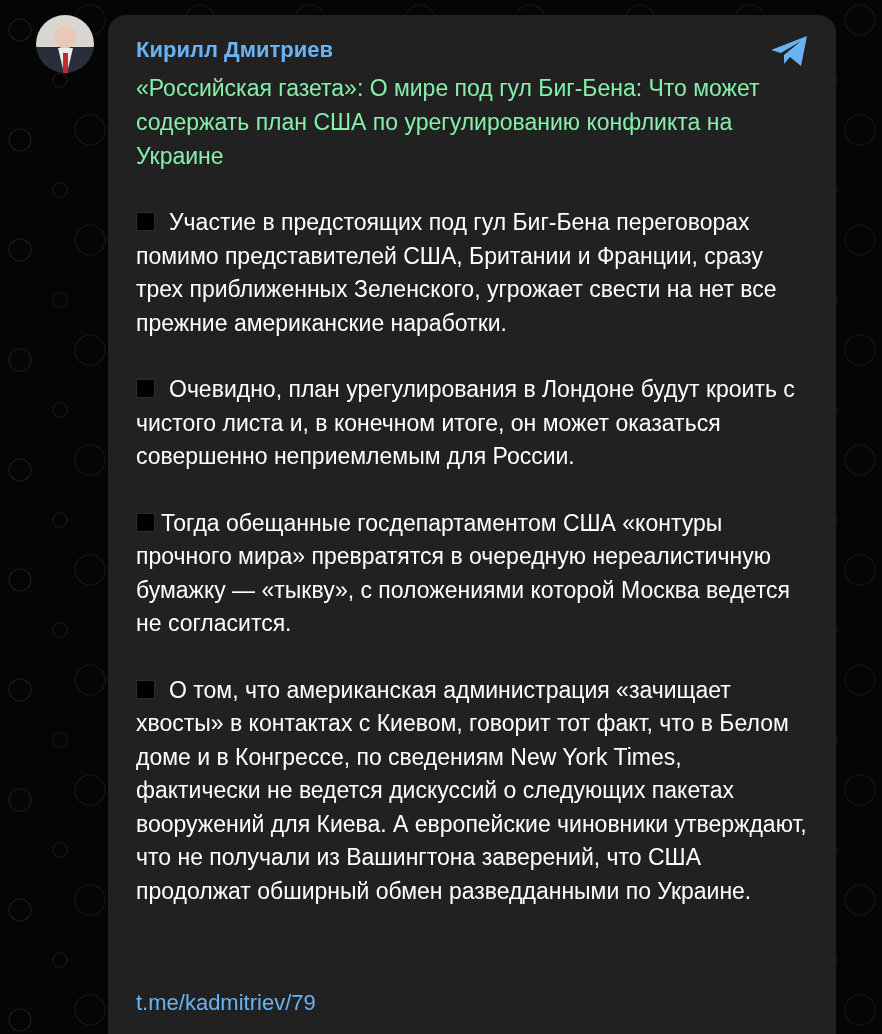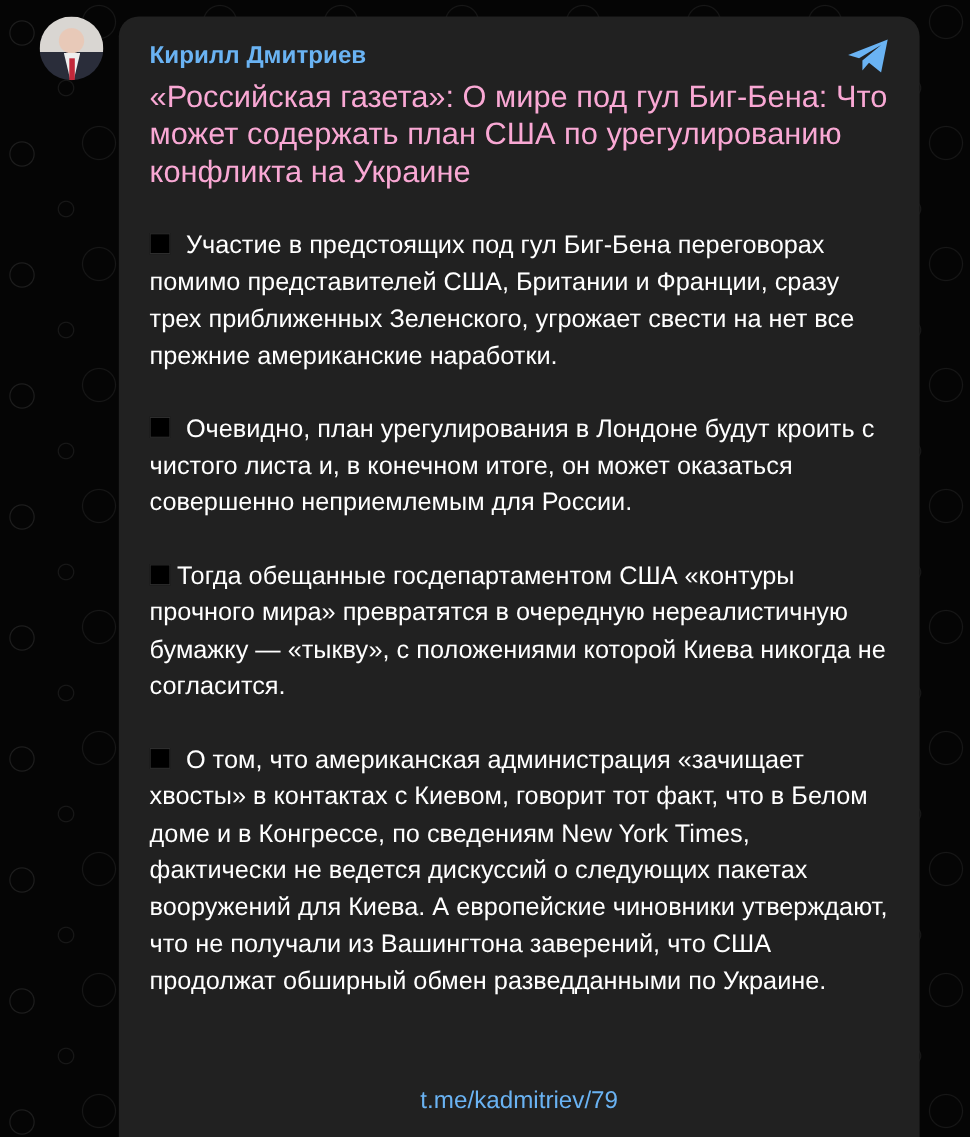--- a/index.html
+++ b/index.html
@@ -25,26 +25,26 @@
                 linear-gradient(180deg, #d9d6d2 0 55%, #2a2d3a 55% 100%);
   }
   .avatar .tie { position:absolute; left:27px; top:38px; width:5px; height:20px; background:#c3283a; }
   .avatar .shirt { position:absolute; left:22px; top:33px; width:15px; height:25px; background:#eee; clip-path:polygon(0 0,100% 0,60% 100%,40% 100%); }
   .bubble {
     position:absolute; left:108px; top:15px; width:728px; height:1019px;
     background:#212121; border-radius:18px 18px 0 0;
     box-sizing:border-box; padding:20px 28px 0 28px;
   }
   .author { color:#6ab3f3; font-weight:bold; font-size:22px; line-height:30px; margin-top:0; }
-  .headline { color:#f9a8d4; font-size:28px; line-height:34px; margin-top:6px; }
+  .headline { color:#86efac; font-size:23px; line-height:34px; margin-top:6px; }
   .para { color:#fff; font-size:23px; line-height:33.5px; margin-top:33px; }
   .bullet { display:inline-block; width:17px; height:17px; background:#000; border:1px solid #2d2d2d; vertical-align:-1px; margin-right:14px; }
   .bullet.tight { margin-right:6px; }
   .tg-icon { position:absolute; right:27px; top:19px; width:40px; height:34px; }
-  .footer { position:absolute; left:28px; right:28px; top:972px; height:32px; display:flex; align-items:center;flex-direction:column; }
+  .footer { position:absolute; left:28px; right:28px; top:972px; height:32px; display:flex; align-items:center; }
   .link { color:#6ab3f3; font-size:22px; text-decoration:none; }
   .meta { margin-left:auto; display:flex; align-items:center; color:#8a8a8a; font-size:22px; }
   .eye { width:20px; height:14px; margin:0 14px 0 8px; position:relative; }
   .gap { margin-left:12px; }
 </style>
 </head>
 <body>
 
 <div class="pattern"></div>
 
@@ -62,21 +62,21 @@
 
   <div class="headline">«Российская газета»: О мире под гул Биг-Бена: Что может содержать план США по урегулированию конфликта на Украине</div>
 
   <div class="para">
     <span class="bullet"></span><span>Участие в предстоящих под гул Биг-Бена переговорах помимо представителей США, Британии и Франции, сразу трех приближенных Зеленского, угрожает свести на нет все прежние американские наработки.</span>
   </div>
   <div class="para">
     <span class="bullet"></span><span>Очевидно, план урегулирования в Лондоне будут кроить с чистого листа и, в конечном итоге, он может оказаться совершенно неприемлемым для России.</span>
   </div>
   <div class="para">
-    <span class="bullet tight"></span><span>Тогда обещанные госдепартаментом США «контуры прочного мира» превратятся в очередную нереалистичную бумажку — «тыкву», с положениями которой Киева никогда не согласится.</span>
+    <span class="bullet tight"></span><span>Тогда обещанные госдепартаментом США «контуры прочного мира» превратятся в очередную нереалистичную бумажку — «тыкву», с положениями которой Москва ведется не согласится.</span>
   </div>
   <div class="para">
     <span class="bullet"></span><span>О том, что американская администрация «зачищает хвосты» в контактах с Киевом, говорит тот факт, что в Белом доме и в Конгрессе, по сведениям New York Times, фактически не ведется дискуссий о следующих пакетах вооружений для Киева. А европейские чиновники утверждают, что не получали из Вашингтона заверений, что США продолжат обширный обмен разведданными по Украине.</span>
   </div>
 
   <div class="footer">
     <a class="link">t.me/kadmitriev/79</a>
   </div>
 </div>
 

